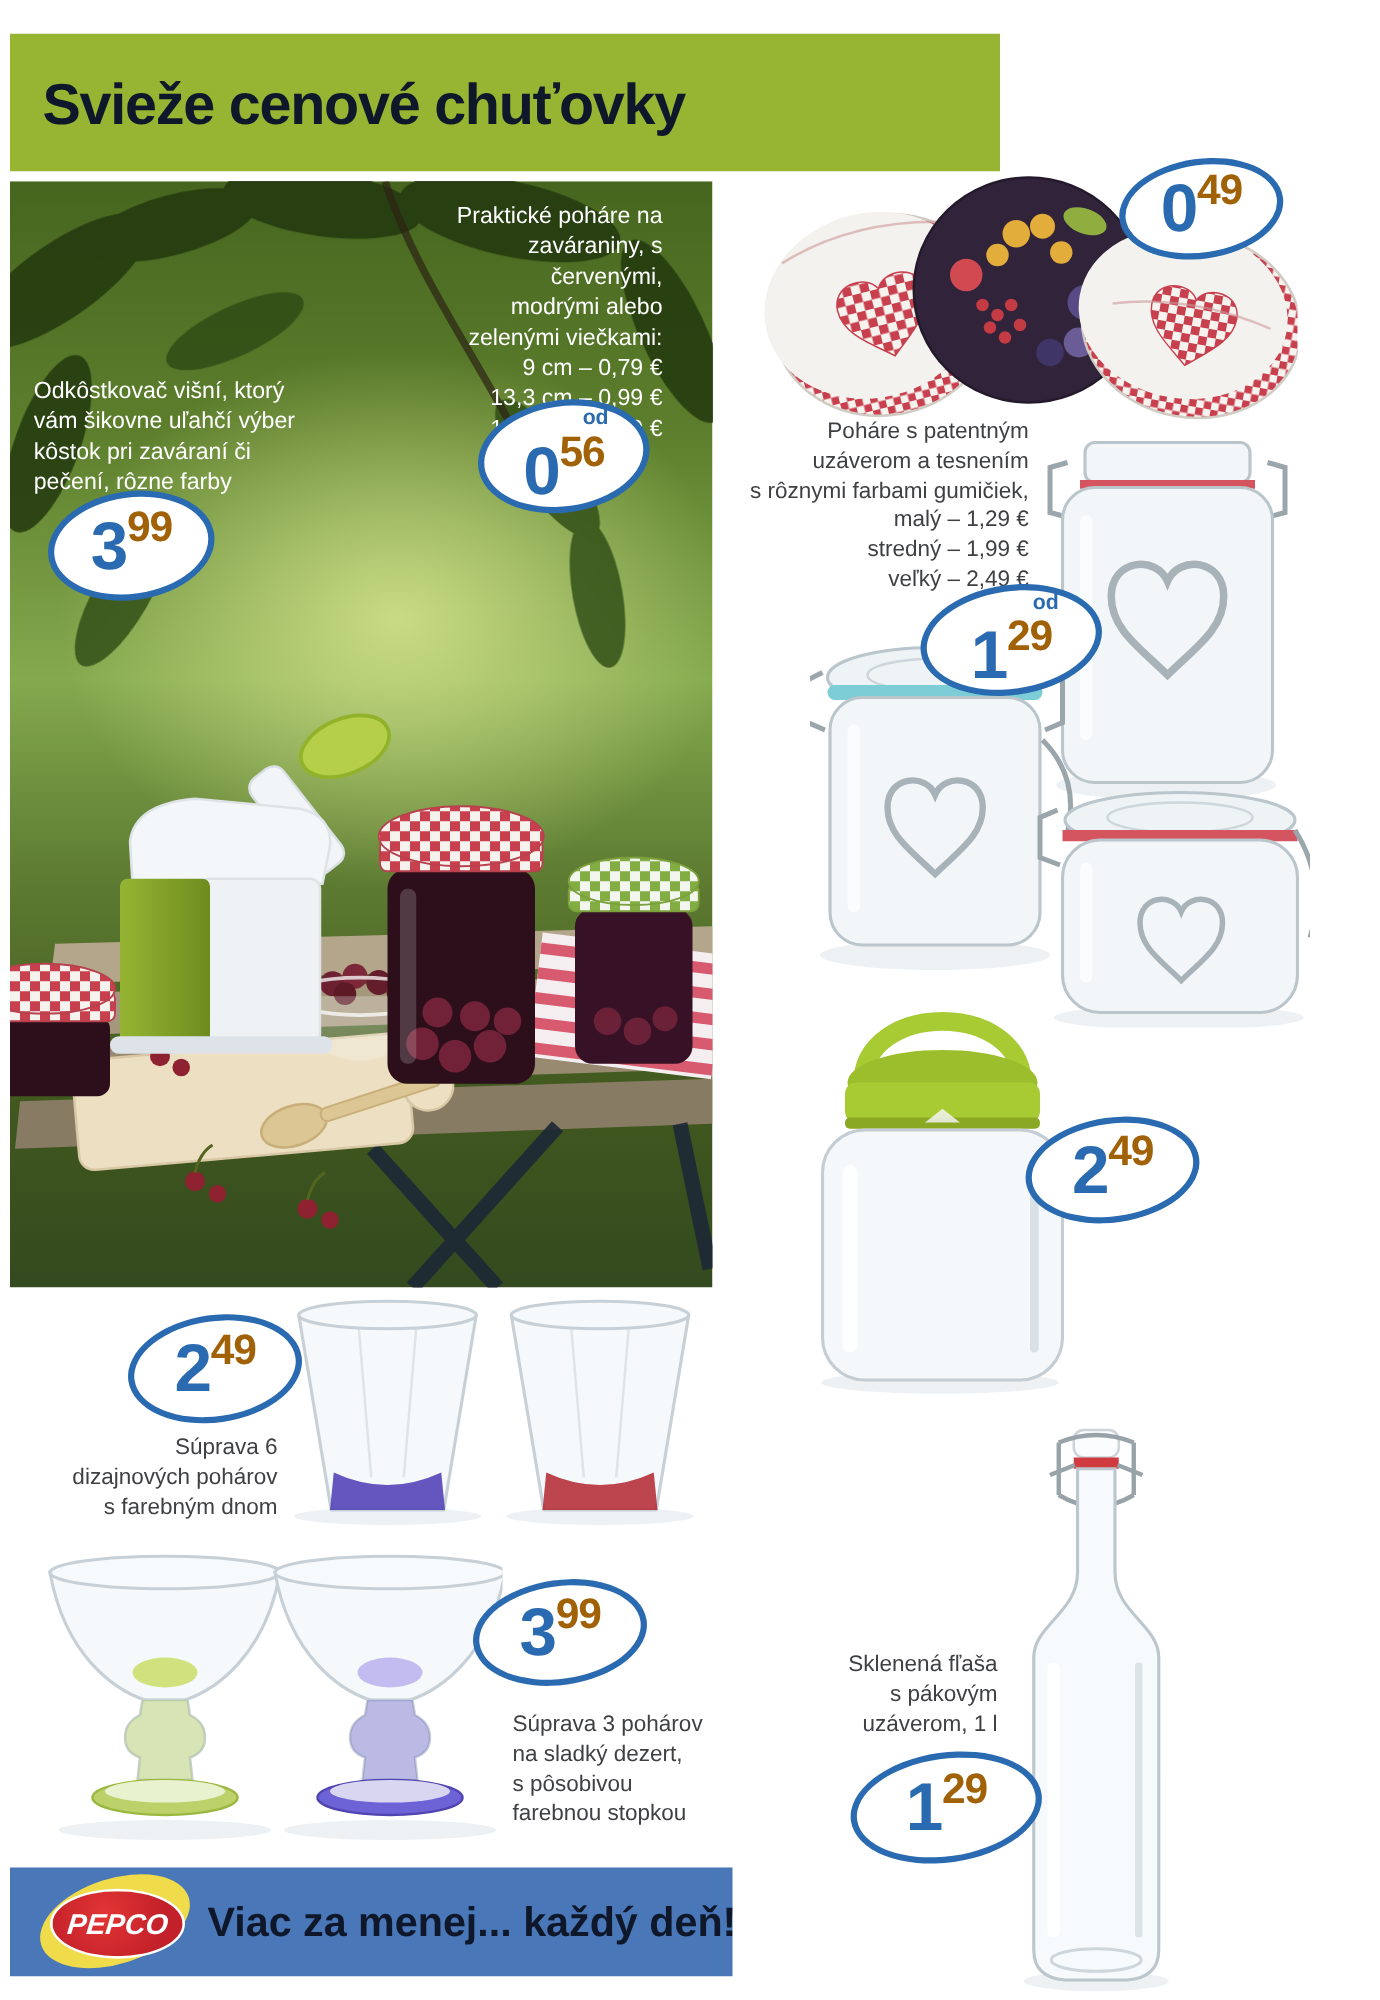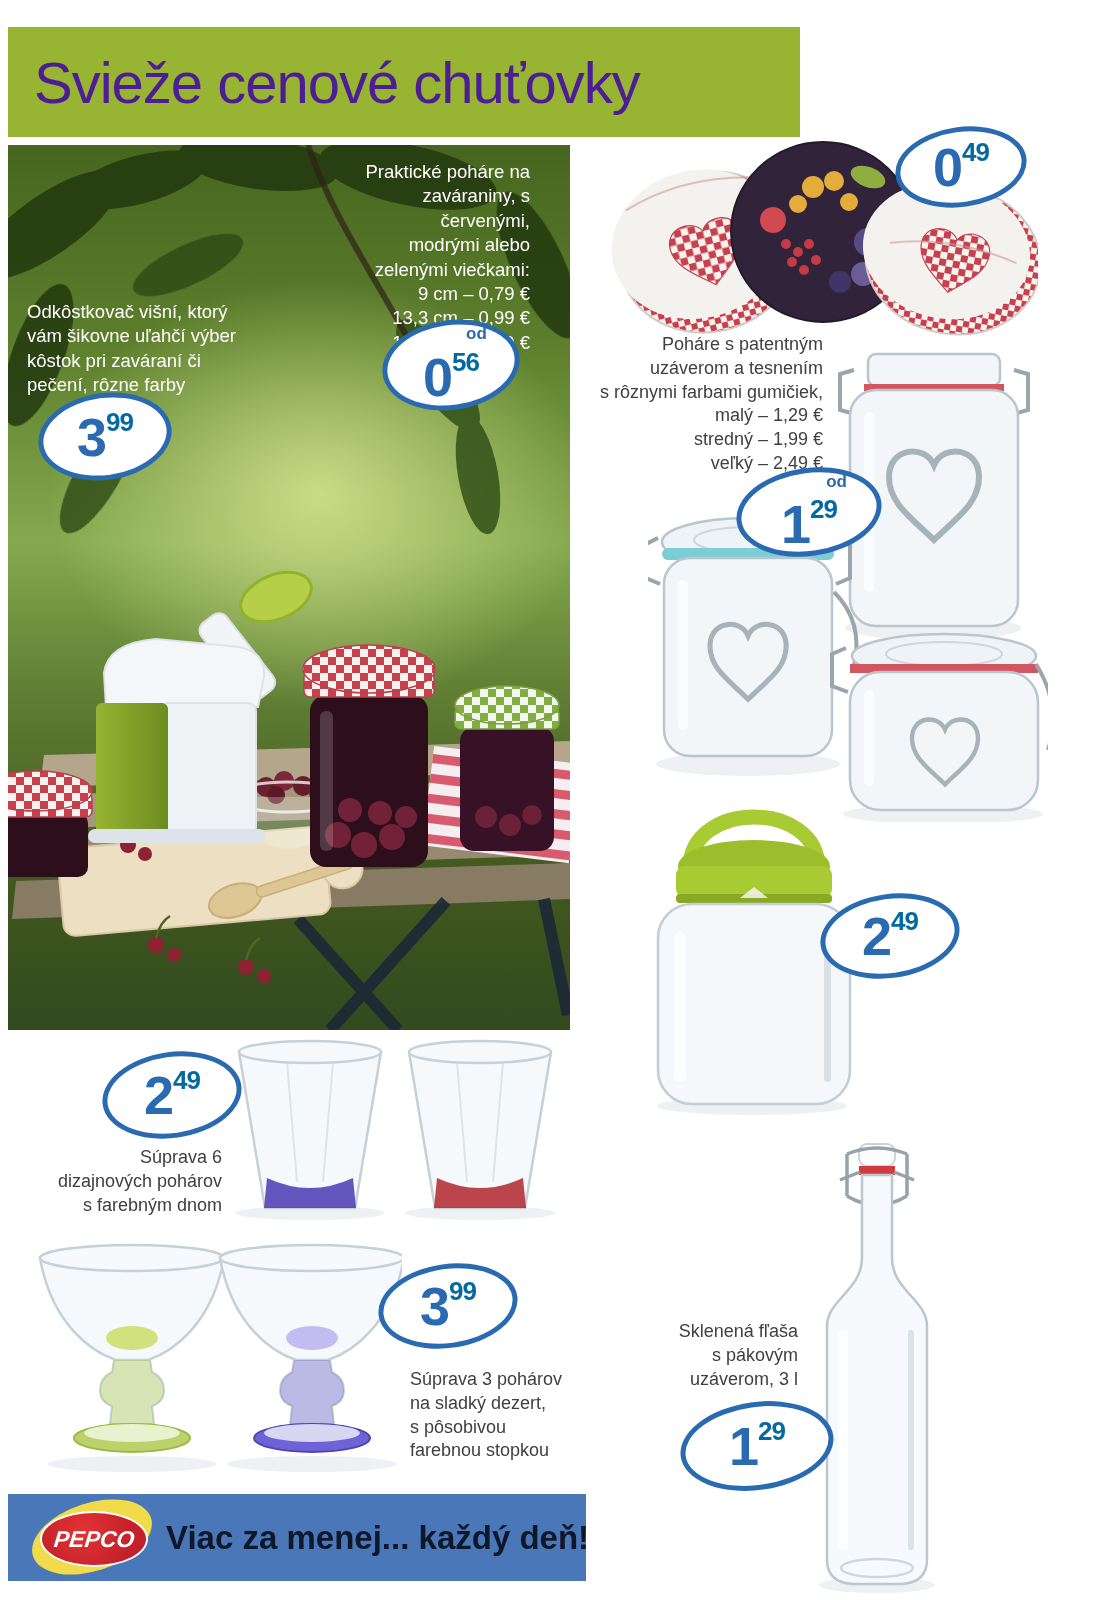--- a/index.html
+++ b/index.html
@@ -4,22 +4,22 @@
 <style>
   html,body{margin:0;padding:0;background:#ffffff;}
   .page{
     position:relative;width:1104px;height:1600px;margin:0 auto;background:#ffffff;
     overflow:hidden;font-family:"Liberation Sans",sans-serif;
   }
   .art{position:absolute;display:block;}
   
   .banner{position:absolute;left:8px;top:27px;width:792px;height:110px;background:#97B432;}
   .banner h1{
-    margin:0;padding:0 0 0 26px;line-height:112px;font-size:58px;font-weight:normal;
-    color:#4c1d95;letter-spacing:-1px;white-space:nowrap;
+    margin:0;padding:0 0 0 26px;line-height:112px;font-size:46px;font-weight:bold;
+    color:#0f172a;letter-spacing:-1px;white-space:nowrap;
   }
   
   .desc{
     position:absolute;font-size:18px;line-height:1.32;color:#3f4043;
     white-space:pre-line;
   }
   .desc.right{text-align:right;}
   .desc.on-photo{color:#ffffff;}
   
   .badge{position:absolute;}
@@ -28,21 +28,21 @@
     background:#ffffff;transform:rotate(-8deg);
   }
   .badge .content{
     position:relative;width:100%;height:100%;
     display:flex;align-items:center;justify-content:center;
   }
   .badge .int{
     font-size:54px;font-weight:bold;color:#2A6AB0;letter-spacing:-3px;line-height:1;
   }
   .badge .cents{
-    font-size:26px;font-weight:bold;color:#0369a1;letter-spacing:-1px;line-height:1;
+    font-size:34px;font-weight:bold;color:#a16207;letter-spacing:-1px;line-height:1;
     display:inline-block;transform:translateY(-15px);margin-left:2px;
   }
   .badge .od{
     position:absolute;top:4px;right:24%;font-size:17px;font-weight:bold;color:#2A6AB0;
   }
   .badge.has-od .content{padding-top:12px;}
   
   .footer-bar{
     position:absolute;left:8px;top:1494px;width:578px;height:87px;background:#4A77B7;
   }
@@ -399,21 +399,21 @@
 dizajnových pohárov
 s farebným dnom</div>
 
   <div class="desc" style="left:410px;top:1368px;width:170px">Súprava 3 pohárov
 na sladký dezert,
 s pôsobivou
 farebnou stopkou</div>
 
   <div class="desc right" style="left:648px;top:1320px;width:150px">Sklenená fľaša
 s pákovým
-uzáverom, 3 l</div>
+uzáverom, 1 l</div>
 
   <div class="badge" style="left:895px;top:127px;width:132px;height:80px">
     <div class="ring"></div>
     <div class="content">
       <span class="int">0</span>
         <span class="cents">49</span>
     </div>
   </div>
 
   <div class="badge has-od" style="left:382px;top:320px;width:138px;height:90px">

